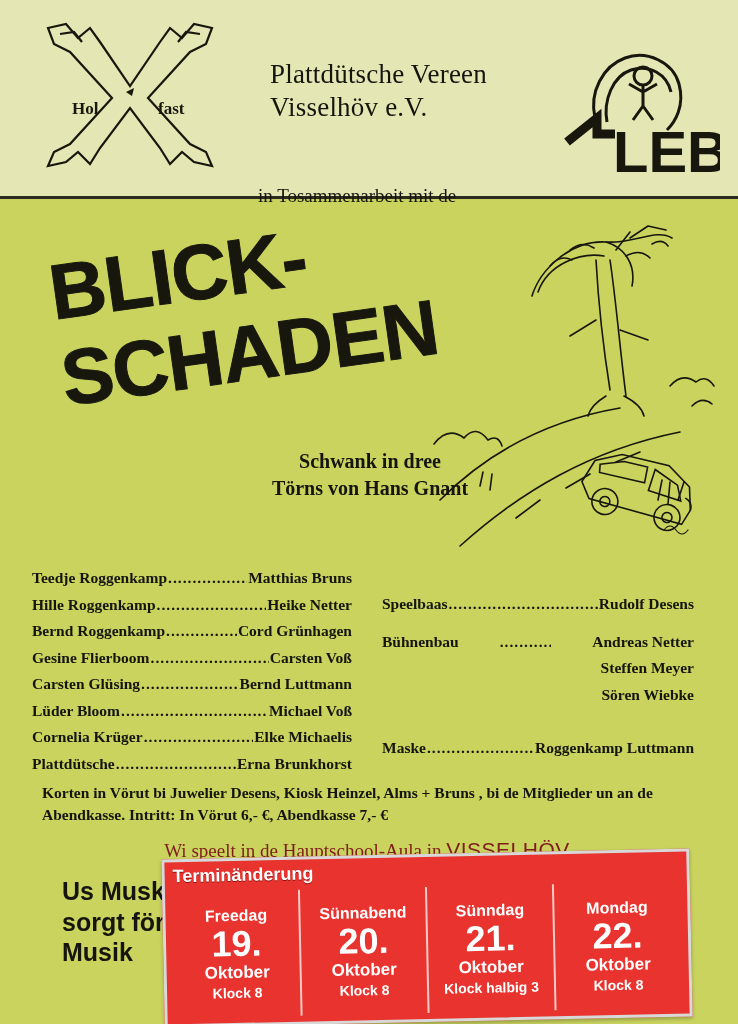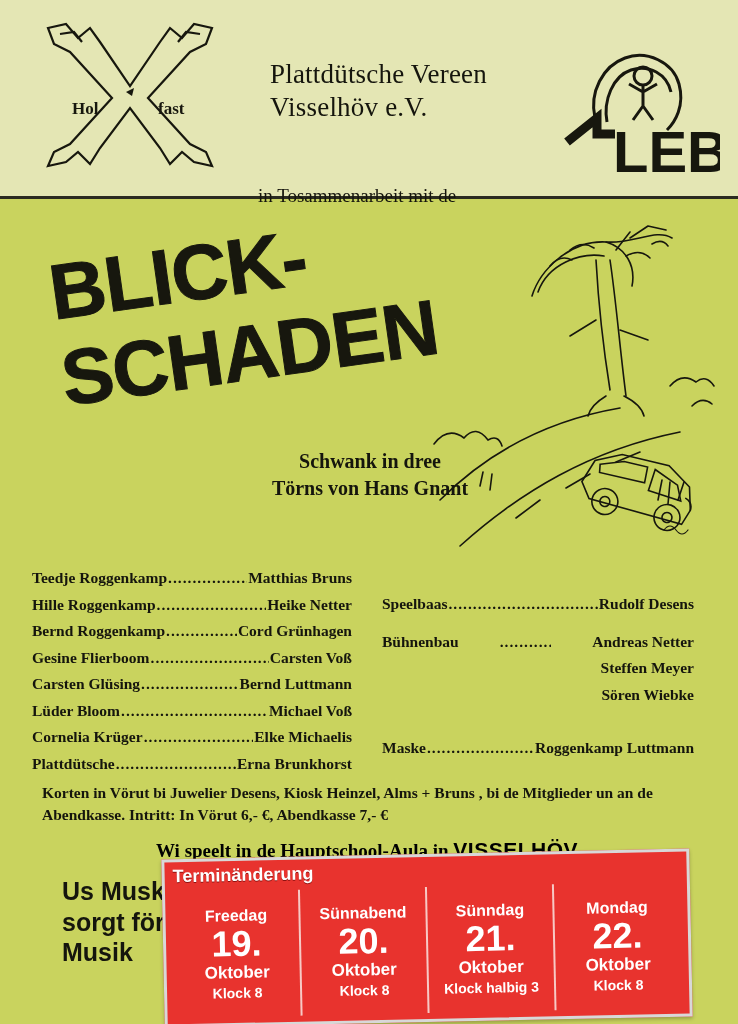--- a/index.html
+++ b/index.html
@@ -91,22 +91,22 @@
   .tickets{
     position:absolute;left:42px;top:782px;width:650px;
     font-family:"Liberation Serif",serif;
     font-weight:bold;font-size:15.5px;line-height:1.45;
     color:#15150d;
   }
   .venue{
     position:absolute;left:42px;top:838px;width:650px;
     text-align:center;
     font-family:"Liberation Serif",serif;
-    font-weight:bold;font-size:19px;
-    color:#000000;
+    font-weight:normal;font-size:19px;
+    color:#7f1d1d;
   }
   .venue .place{
     font-family:"Liberation Sans",sans-serif;
     font-size:21px;letter-spacing:0.5px;
   }
   
   .musik{
     position:absolute;left:62px;top:876px;width:190px;
     font-family:"Liberation Sans",sans-serif;
     font-weight:bold;font-size:25px;line-height:1.22;

